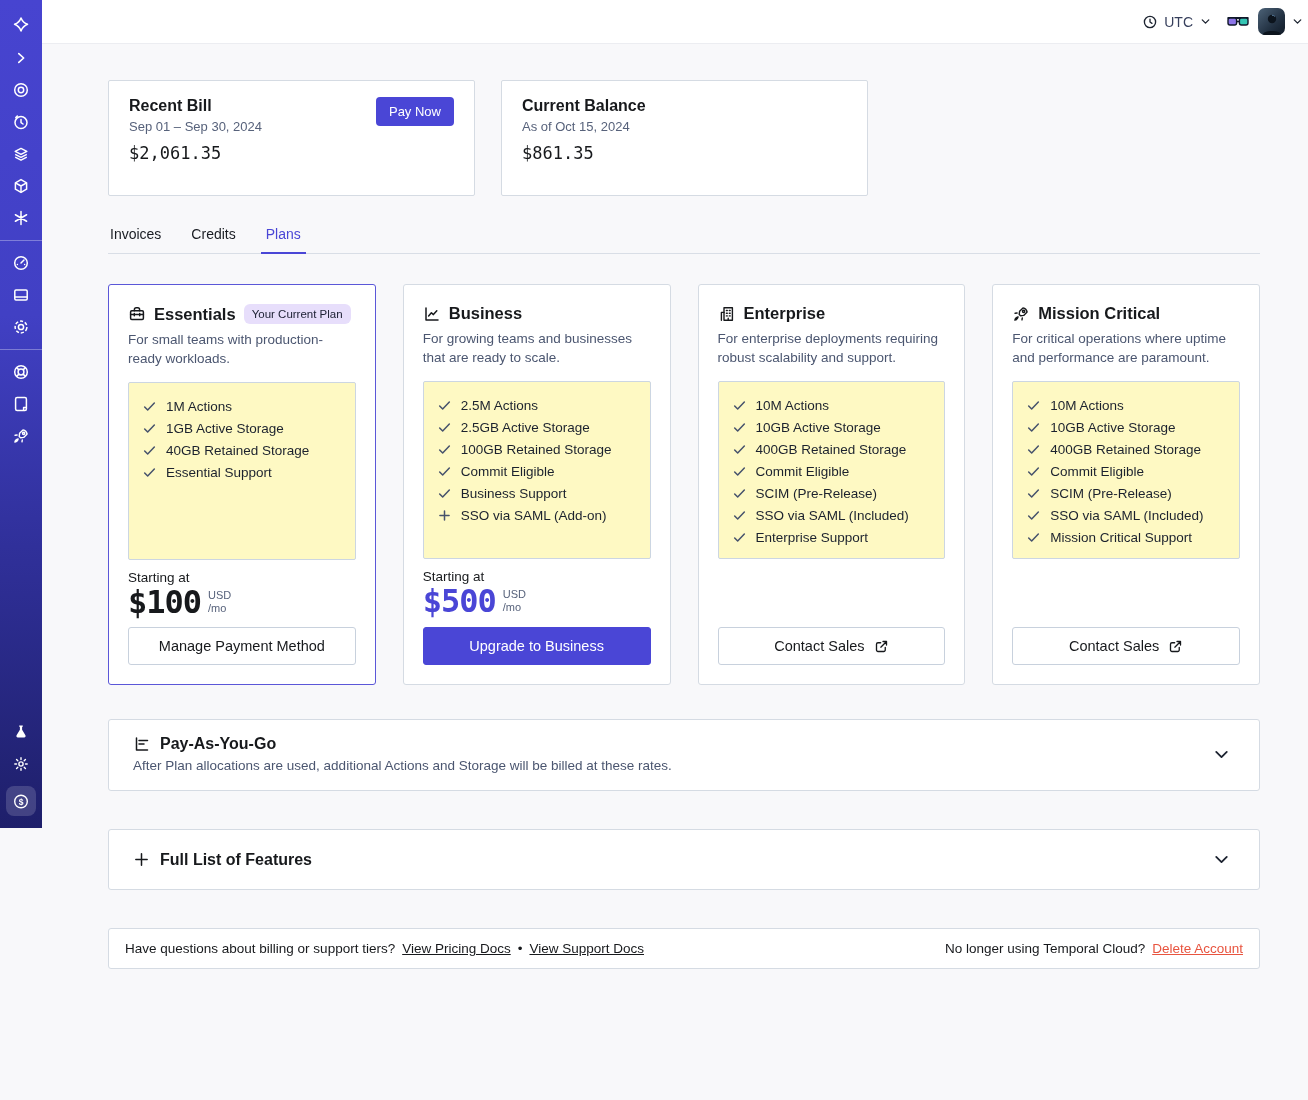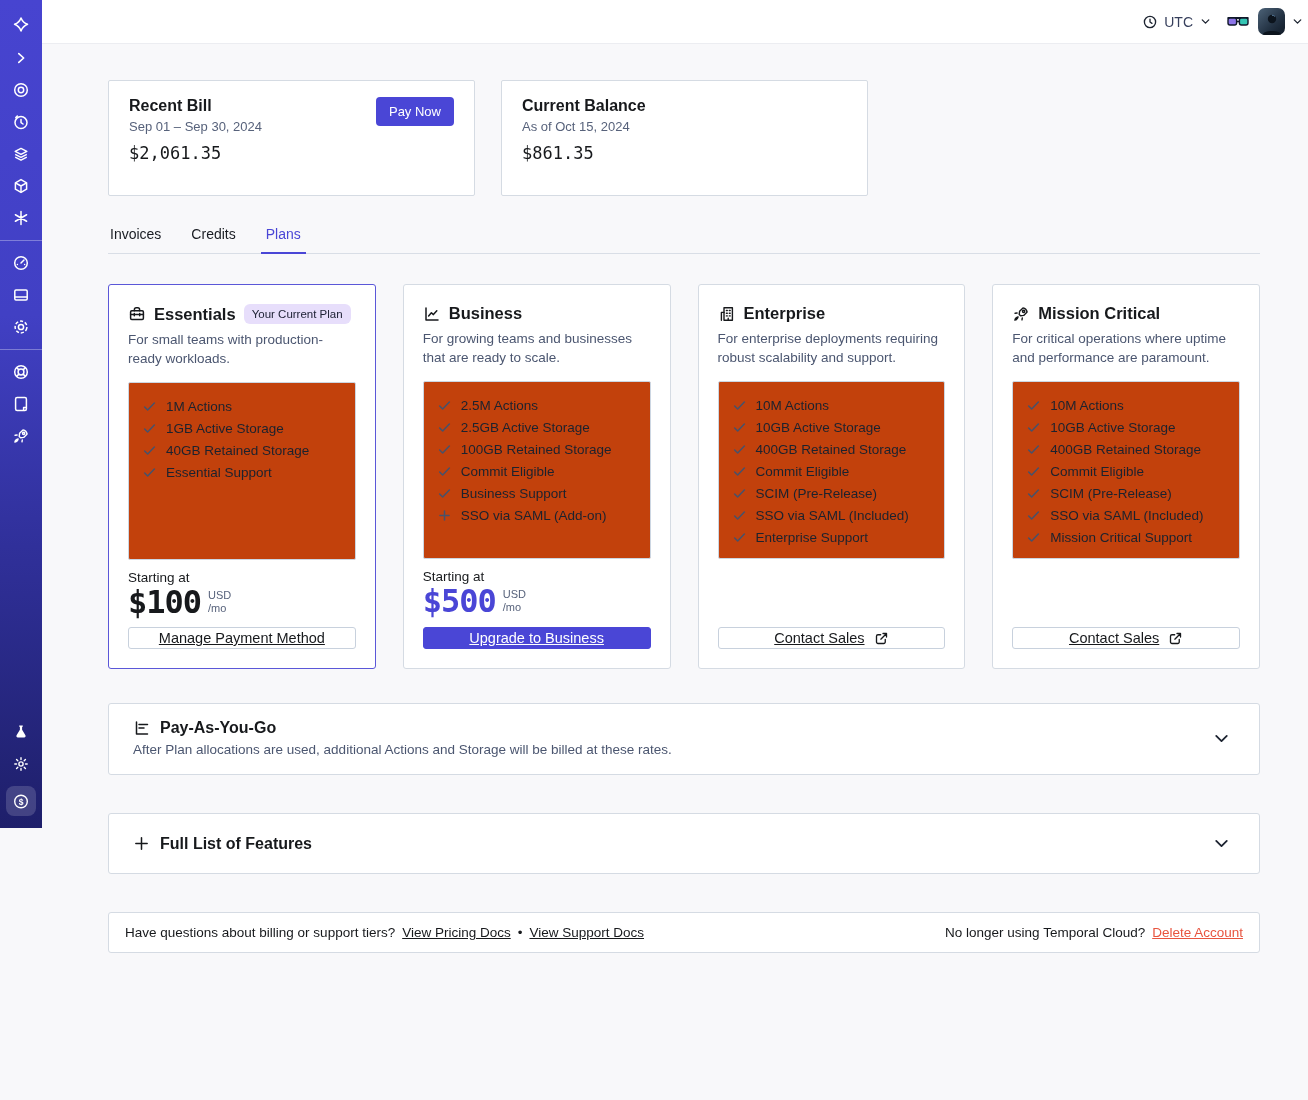--- a/index.html
+++ b/index.html
@@ -63,33 +63,33 @@
   .tab.active::after { content:""; position:absolute; left:-3px; right:-3px; bottom:-1px; height:2px; background:#4a46d6; }
   
   .plans-row { display:flex; gap:27px; margin-top:30px; align-items:stretch; }
   .plan-card { flex:1; background:#fff; border:1px solid #d5dbe3; border-radius:3px; padding:19px; display:flex; flex-direction:column; }
   .plan-card.current { border-color:#5b57d8; }
   .plan-head { display:flex; align-items:center; gap:8px; }
   .plan-icon { width:18px; height:18px; color:#17191c; display:flex; flex:none; }
   .plan-name { font-size:16.5px; font-weight:700; white-space:nowrap; }
   .badge { background:#e7defb; color:#202337; font-size:11.5px; font-weight:500; padding:4px 8px; border-radius:6px; white-space:nowrap; }
   .plan-desc { font-size:13.5px; color:#4b5670; line-height:1.42; margin-top:6px; min-height:39px; }
-  .feature-box { border:1px solid #ccd6e2; background:#c2410c; border-radius:2px; margin-top:13px; padding:12px 13px; height:178px; }
+  .feature-box { border:1px solid #ccd6e2; background:#fef9c3; border-radius:2px; margin-top:13px; padding:12px 13px; height:178px; }
   .feat { display:flex; align-items:center; gap:9px; height:22px; font-size:13.5px; color:#1c222e; }
   .feat .mk { width:15px; height:15px; color:#46526c; display:flex; flex:none; }
   .price-area { margin-top:10px; margin-bottom:10px; }
   .starting { font-size:13.5px; font-weight:500; }
   .price-row { display:flex; align-items:flex-start; gap:7px; margin-top:2px; }
   .price { font-family:"DejaVu Sans Mono",monospace; font-size:32px; font-weight:600; letter-spacing:-1px; line-height:30px; }
   .price.accent { color:#4a46d6; }
   .unit { font-size:11px; color:#57627b; line-height:13px; padding-top:2px; }
   .plan-btn {
-    margin-top:auto; height:22px; width:100%; border-radius:3px; cursor:pointer;
+    margin-top:auto; height:38px; width:100%; border-radius:3px; cursor:pointer;
     display:flex; align-items:center; justify-content:center; gap:9px;
-    font-family:inherit; font-size:14.5px; font-weight:500;text-decoration:underline;
+    font-family:inherit; font-size:14.5px; font-weight:500;
   }
   .plan-btn.outline { background:#fff; border:1px solid #c8d1dd; color:#17191c; }
   .plan-btn.primary { background:#4a46d6; border:1px solid #4a46d6; color:#fff; }
   .plan-btn .ext { display:flex; color:#17191c; }
   
   .panel { background:#fff; border:1px solid #d5dbe3; border-radius:3px; display:flex; align-items:center; justify-content:space-between; }
   .payg { margin-top:34px; padding:15px 24px 17px; }
   .p-title-row { display:flex; align-items:center; gap:9px; font-size:16px; font-weight:700; }
   .p-title-row .p-icn { width:18px; height:18px; color:#17191c; display:flex; flex:none; }
   .payg-sub { font-size:13.5px; color:#4b5670; margin-top:5px; }

